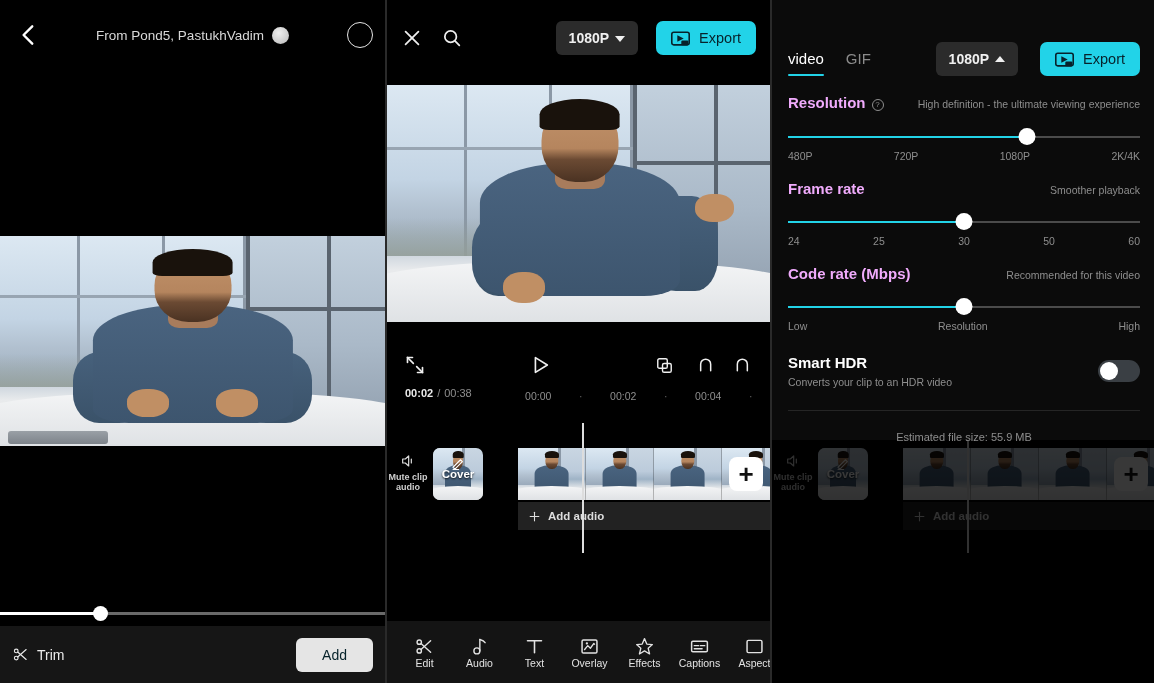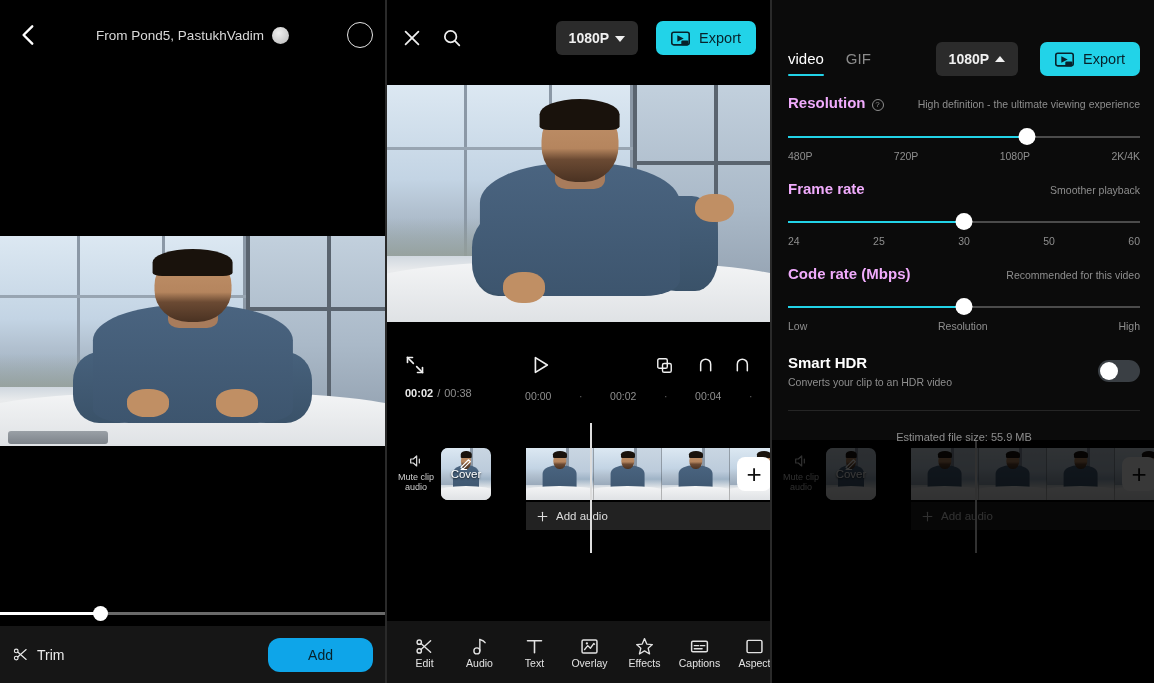--- a/index.html
+++ b/index.html
@@ -115,22 +115,22 @@
     position: absolute; left: 93px; top: 5.5px;
     width: 15px; height: 15px; border-radius: 50%; background: #fff; cursor: pointer;
   }
   .p1-bottom {
     position: absolute; left: 0; bottom: 0; width: 385px; height: 57px;
     background: #161616; display: flex; align-items: center;
     justify-content: space-between; padding: 0 12px;
   }
   .p1-trim { display: flex; align-items: center; gap: 8px; color: #eaeaea; font-size: 14px; cursor: pointer; }
   .p1-add {
-    background: #0ea5e9; color: #06222a; border: none; border-radius: 12px;
-    padding: 9px 40px; font-size: 14px; font-family: inherit; cursor: pointer;
+    background: #e5e5e5; color: #06222a; border: none; border-radius: 6px;
+    padding: 9px 26px; font-size: 14px; font-family: inherit; cursor: pointer;
   }
 
   
   .ed-header {
     height: 76px; display: flex; align-items: center; padding: 0 14px; gap: 18px;
   }
   .ed-header .spacer { flex: 1; }
   .res-pill {
     background: #2b2b2b; color: #f0f0f0; font-size: 14px; font-weight: bold;
     border: none; border-radius: 6px; padding: 9px 13px;
@@ -152,21 +152,21 @@
     position: absolute; top: 384px; left: 0; width: 385px; height: 18px;
     display: flex; align-items: center; font-size: 11px; color: #8e8e8e; padding-left: 18px;
   }
   .ed-time .cur { color: #eaeaea; font-weight: bold; }
   .ed-ruler {
     position: absolute; top: 384px; left: 130px; width: 255px; height: 18px;
     display: flex; align-items: flex-end; font-size: 10.5px; color: #8e8e8e;
   }
   .ruler-mark { width: 48px; text-align: center; }
   .ruler-dot { width: 48px; text-align: center; color: #666; }
-  .ed-timeline { position: absolute; top: 443px; left: 12px; width: 316px; height: 110px; }
+  .ed-timeline { position: absolute; top: 443px; left: 4px; width: 316px; height: 110px; font-weight: bold; }
   .tl-mute {
     position: absolute; left: -6px; top: 10px; width: 46px;
     text-align: center; color: #cfcfcf; font-size: 9px; line-height: 1.15;
   }
   .tl-cover {
     position: absolute; left: 42px; top: 5px; width: 50px; height: 52px;
     border-radius: 7px; overflow: hidden;
     display: flex; align-items: center; justify-content: center;
   }
   .tl-cover .lbl {

